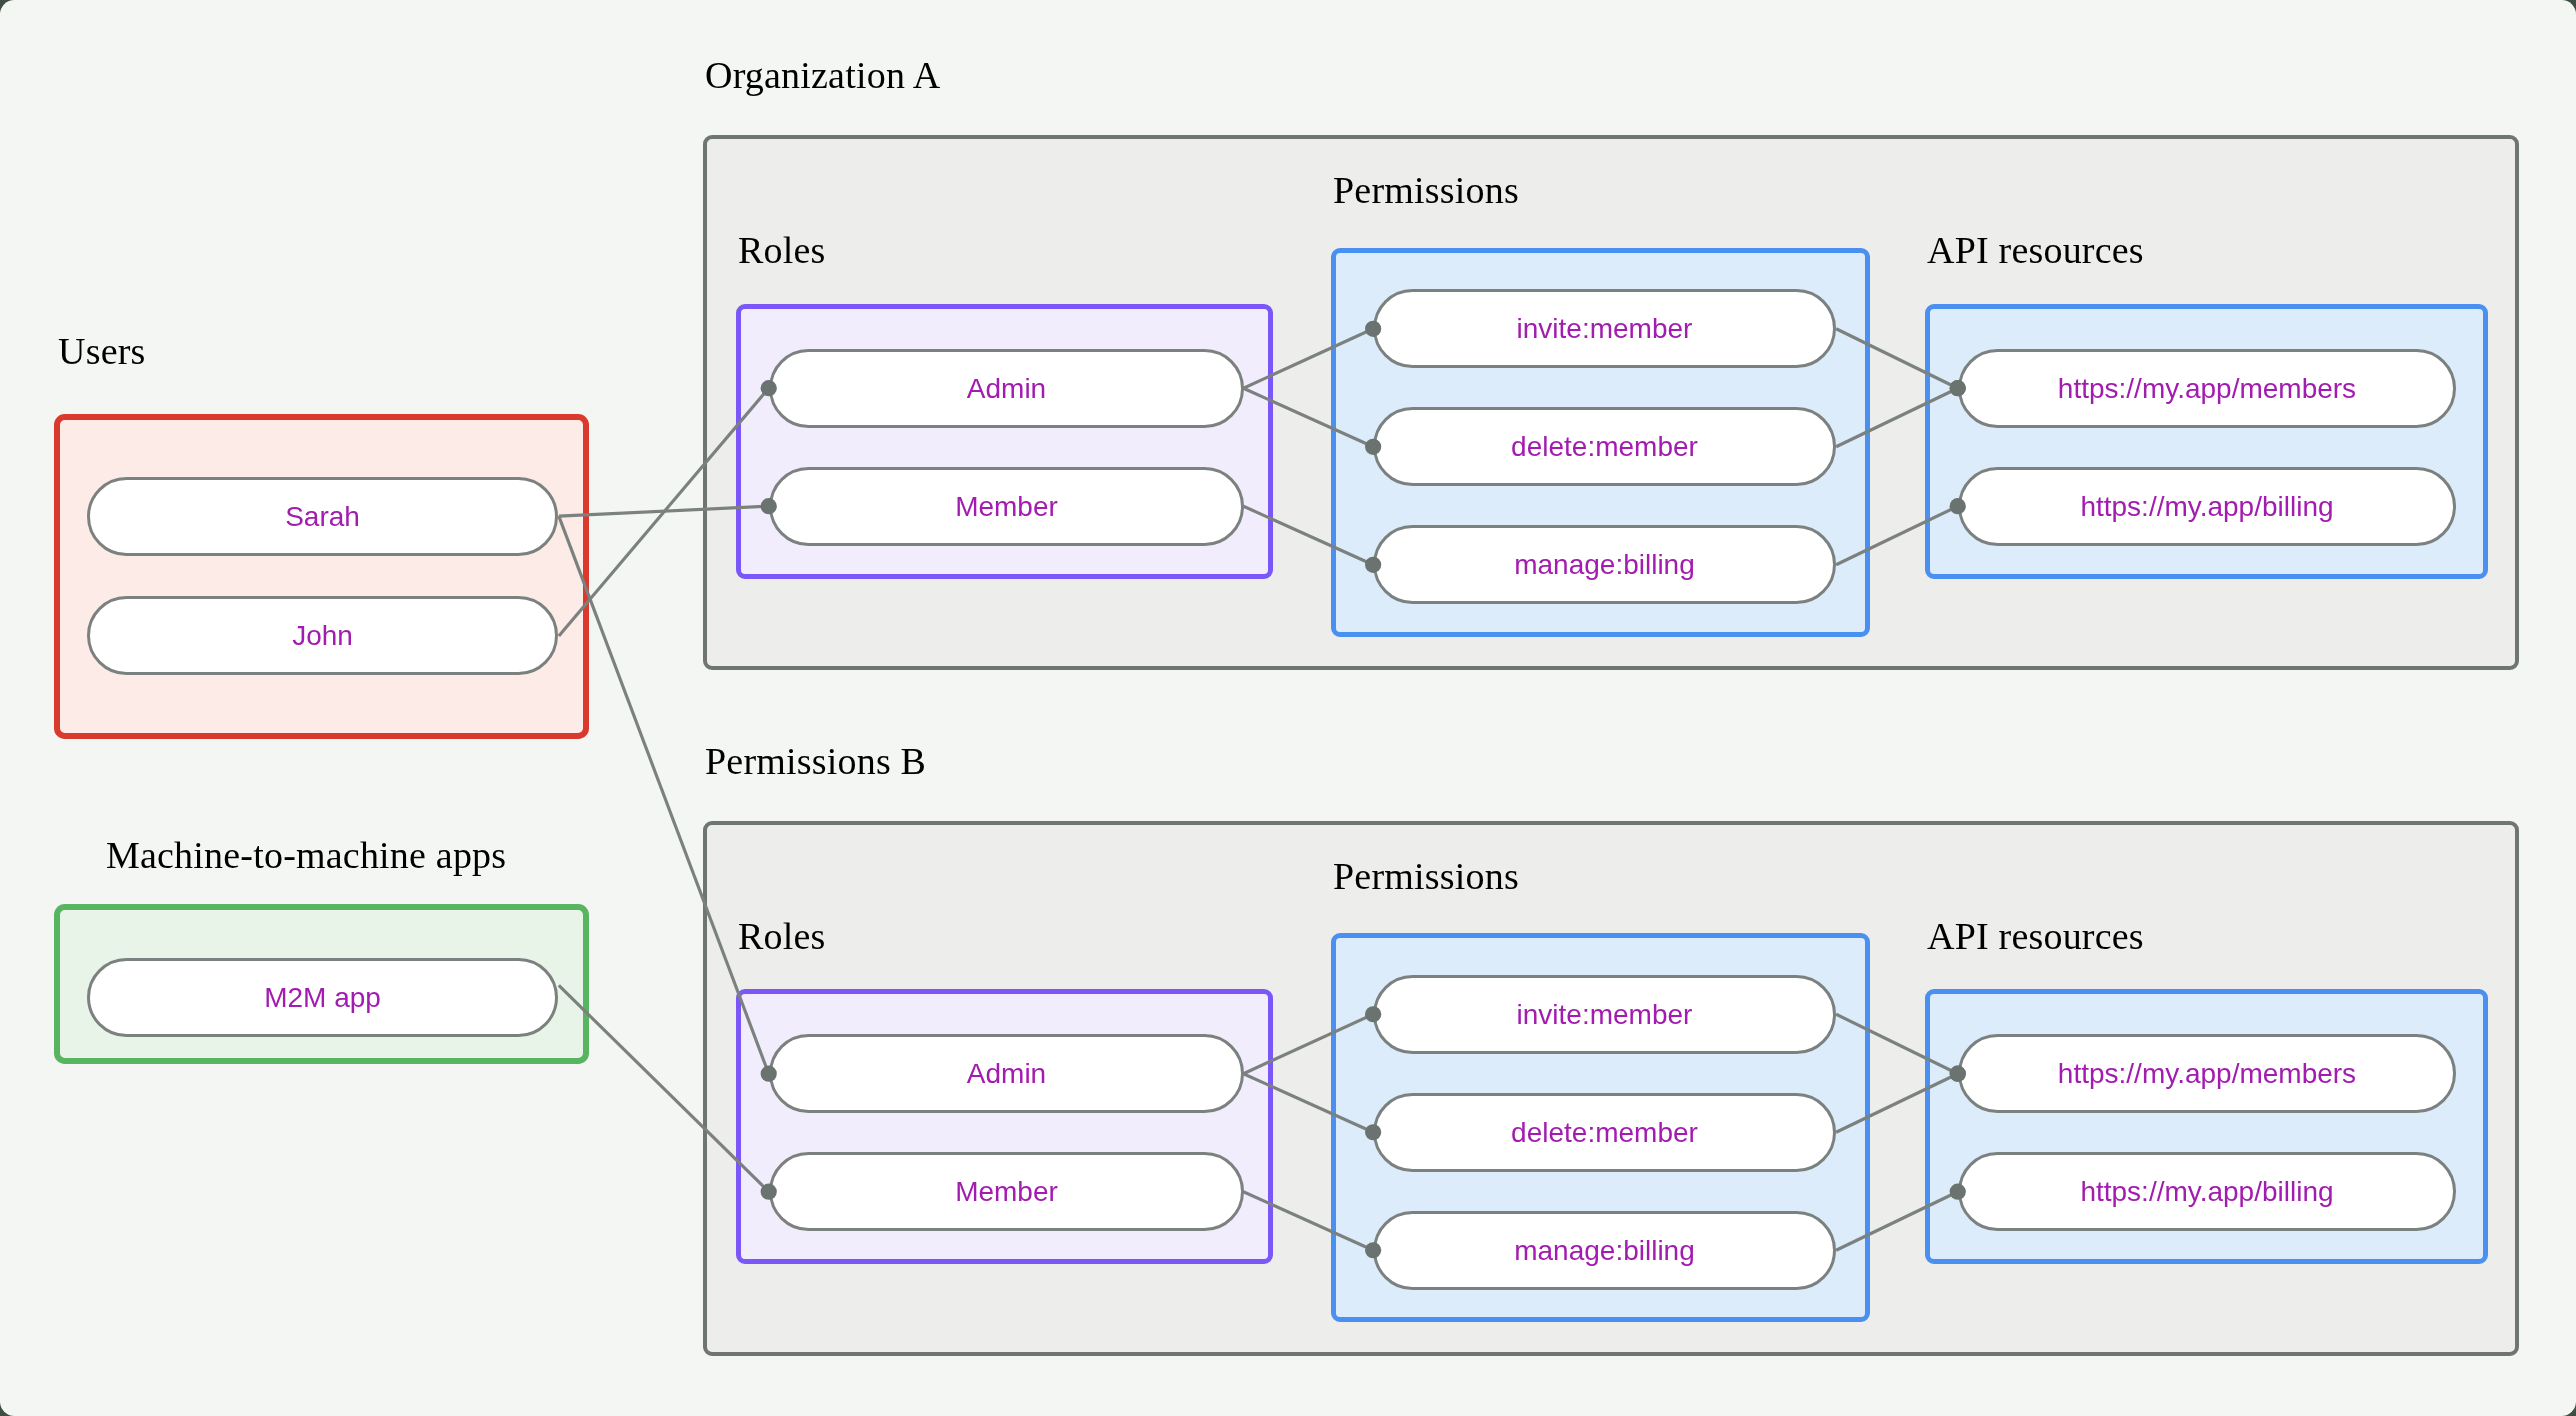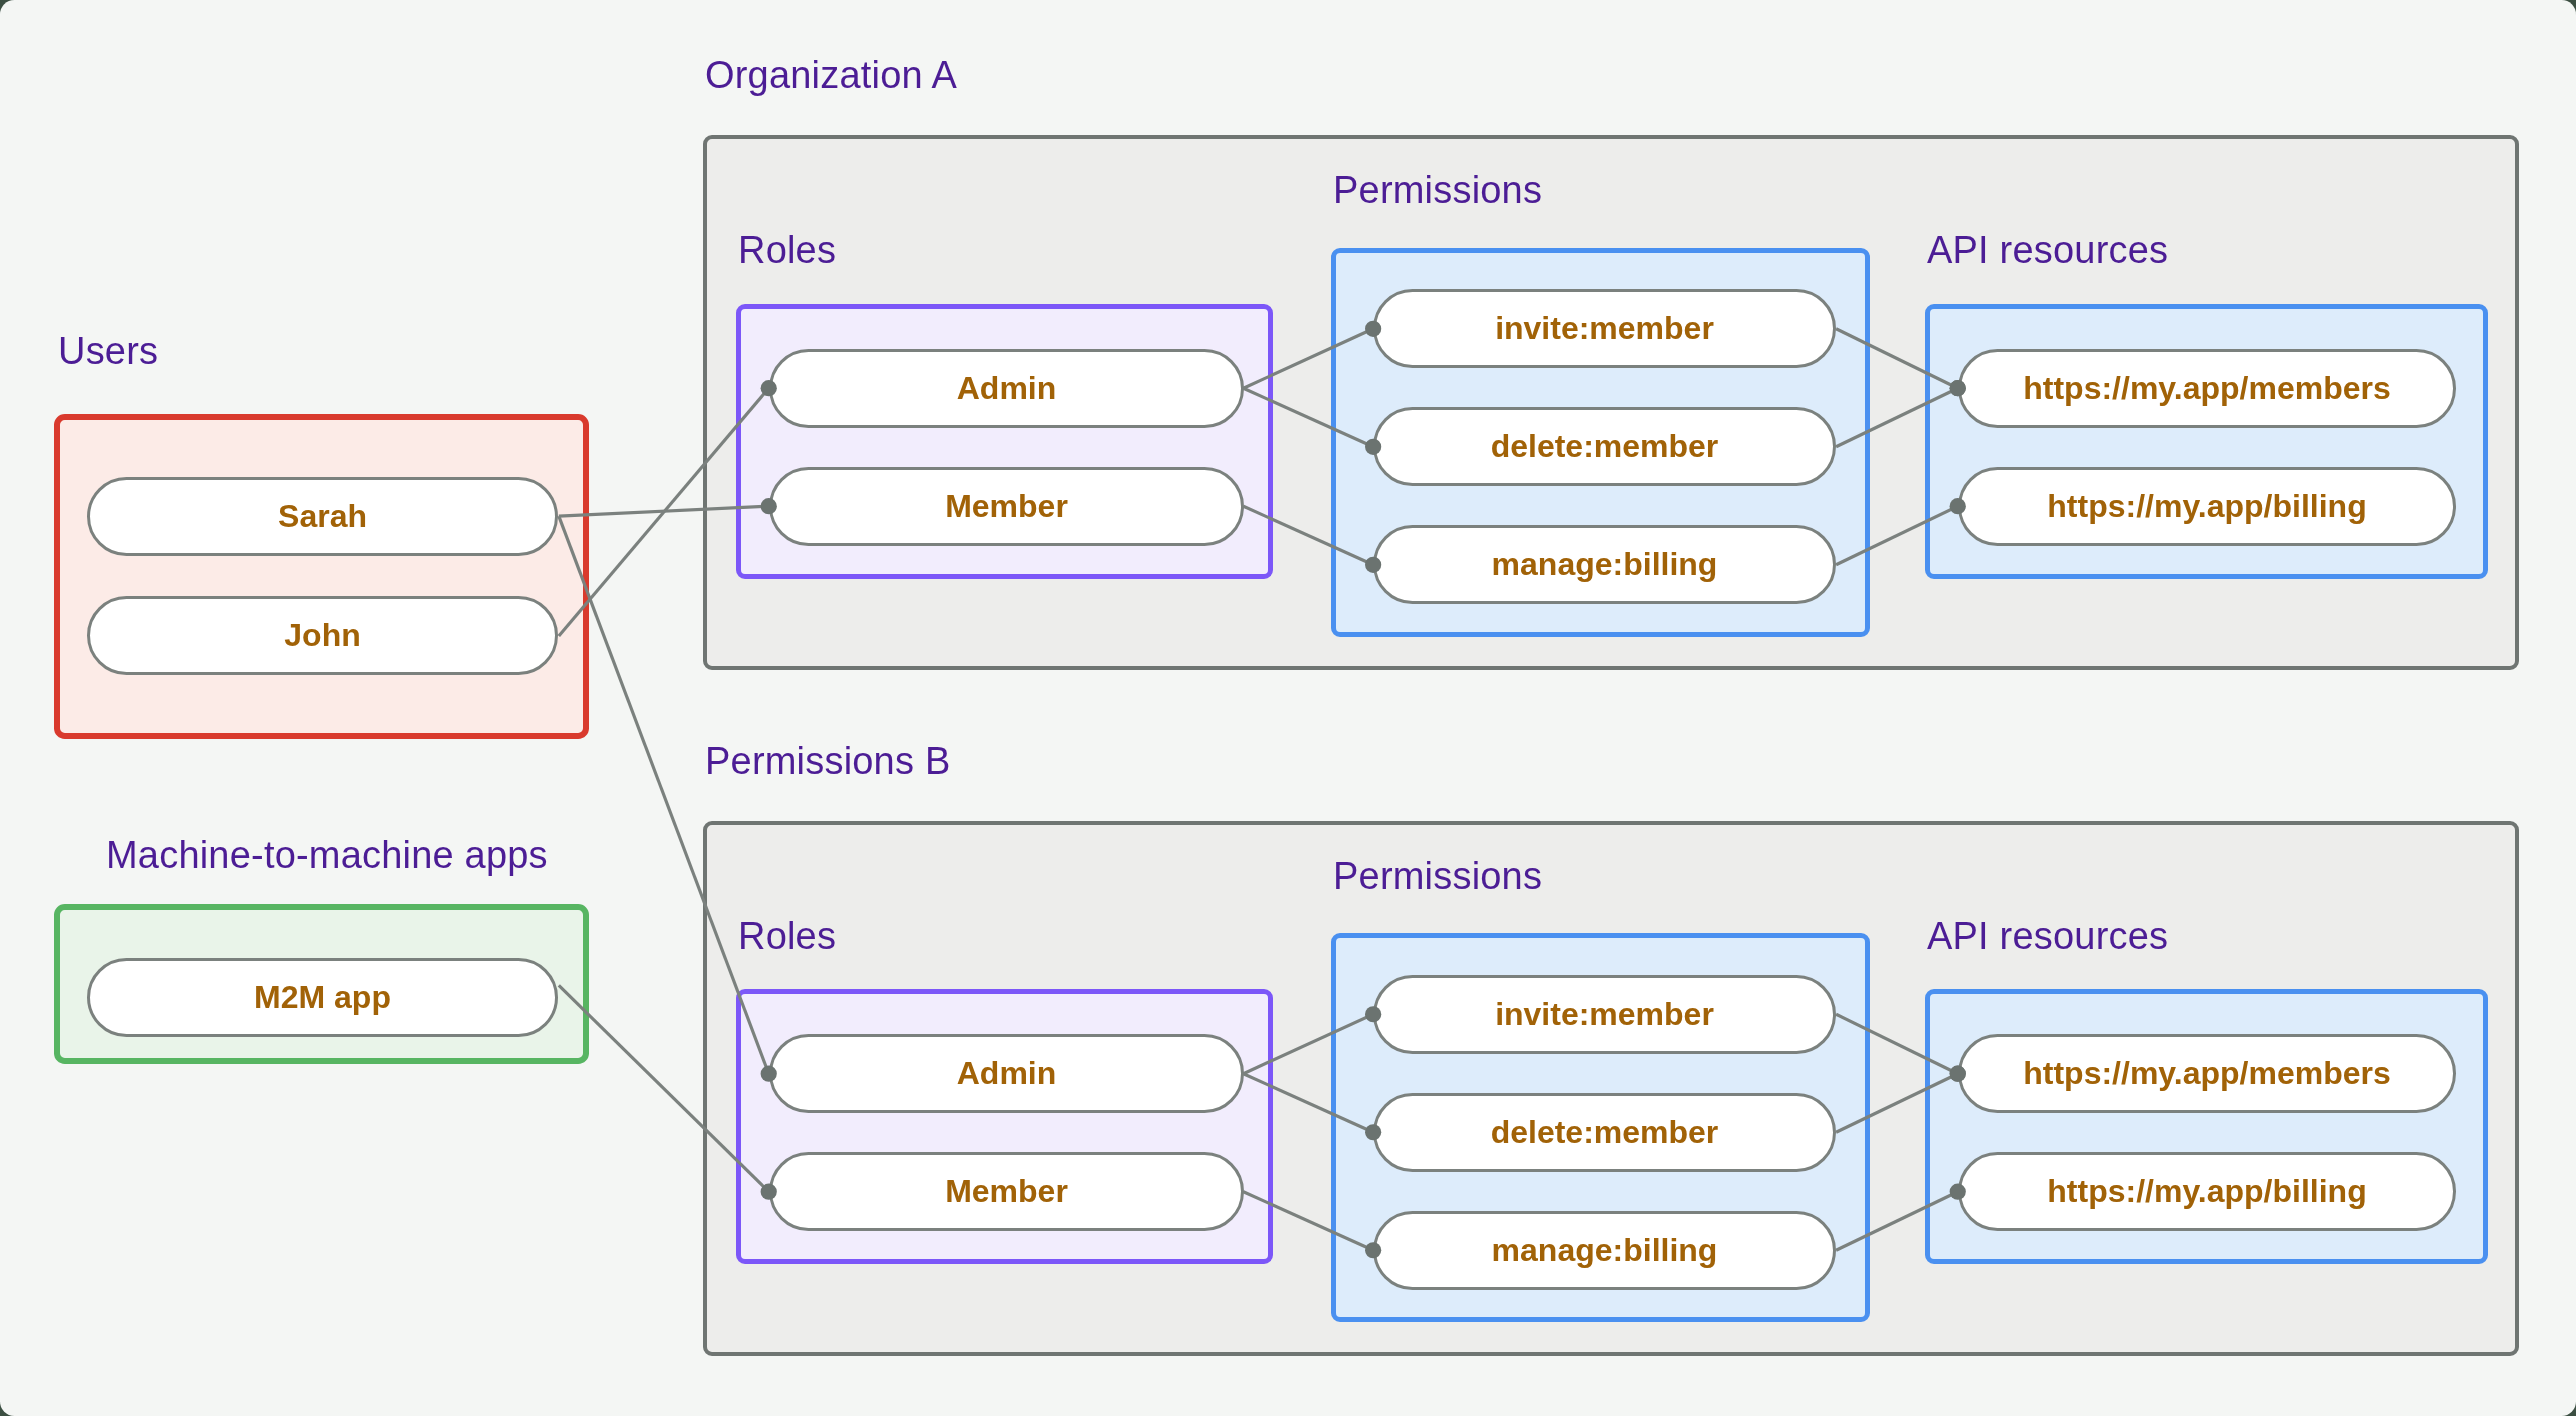--- a/index.html
+++ b/index.html
@@ -30,40 +30,40 @@
   #orgA-roles-box{left:736px;top:304px;width:537px;height:275px;}
   #orgB-roles-box{left:736px;top:989px;width:537px;height:275px;}
   #orgA-perm-box{left:1331px;top:248px;width:539px;height:389px;}
   #orgB-perm-box{left:1331px;top:933px;width:539px;height:389px;}
   #orgA-api-box{left:1925px;top:304px;width:563px;height:275px;}
   #orgB-api-box{left:1925px;top:989px;width:563px;height:275px;}
 
   
   .label{
     position:absolute;z-index:3;
-    font-size:38px;font-weight:500;color:#4c1d95;
-    letter-spacing:0.2px;white-space:nowrap;line-height:1.15;
+    font-size:38px;font-weight:500;color:#000000;
+    letter-spacing:0.2px;white-space:nowrap;line-height:1.15;font-family:Liberation Serif, serif;
   }
   #users-label{left:58px;top:330px;}
   #m2m-label{left:58px;top:834px;margin-left:48px;}
   #orgA-label{left:705px;top:54px;}
   #orgB-label{left:705px;top:740px;}
   #orgA-roles-label{left:738px;top:229px;}
   #orgB-roles-label{left:738px;top:915px;}
   #orgA-perm-label{left:1333px;top:169px;}
   #orgB-perm-label{left:1333px;top:855px;}
   #orgA-api-label{left:1927px;top:229px;}
   #orgB-api-label{left:1927px;top:915px;}
 
   
   .pill{
     position:absolute;z-index:3;box-sizing:border-box;
     height:79px;border:3.6px solid #7b817e;border-radius:41px;background:#ffffff;
     display:flex;align-items:center;justify-content:center;
-    font-size:32px;color:#a16207;white-space:nowrap;font-weight:bold;
+    font-size:28px;color:#a21caf;white-space:nowrap;
   }
   #pill-sarah{left:87px;top:477px;width:471px;}
   #pill-john{left:87px;top:596px;width:471px;}
   #pill-m2m{left:87px;top:946px;width:471px;margin-top:12px;}
 
   #pill-orgA-admin{left:769px;top:349px;width:475px;}
   #pill-orgA-member{left:769px;top:467px;width:475px;}
   #pill-orgA-invite{left:1373px;top:289px;width:463px;}
   #pill-orgA-delete{left:1373px;top:407px;width:463px;}
   #pill-orgA-manage{left:1373px;top:525px;width:463px;}

